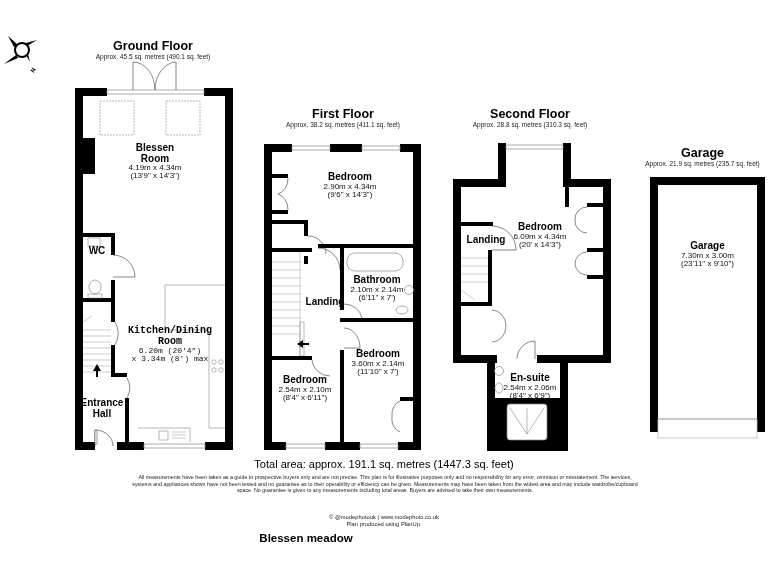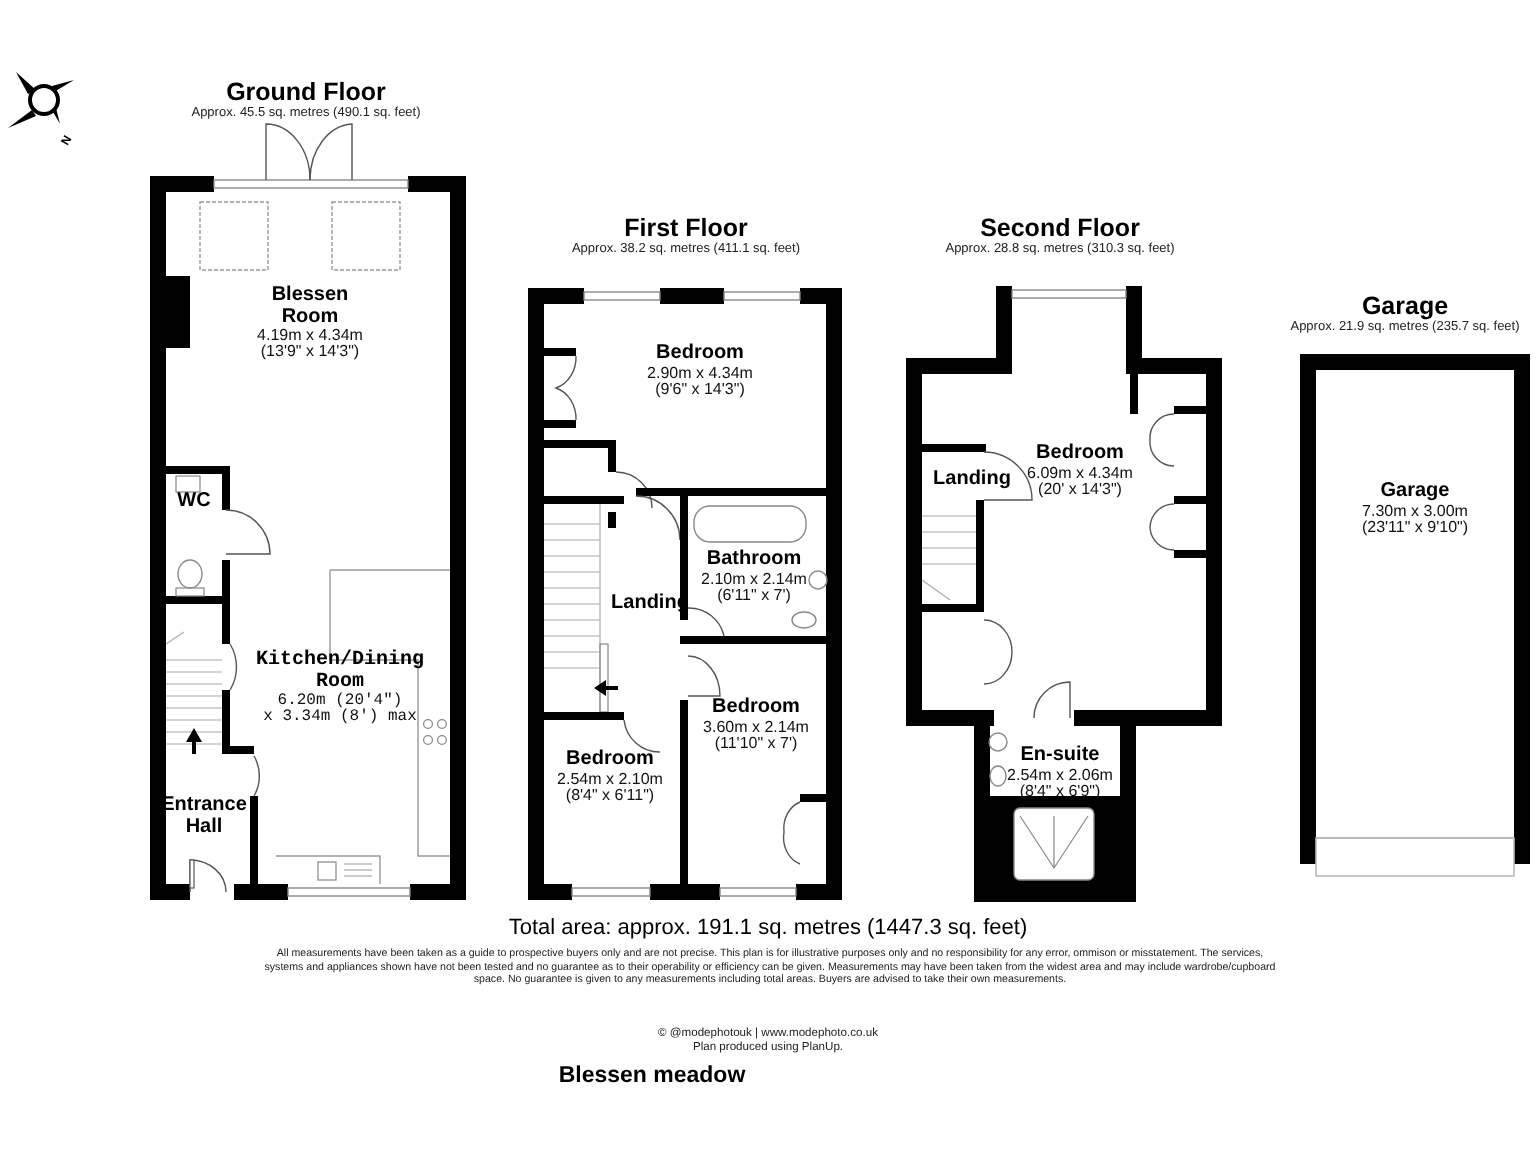--- a/index.html
+++ b/index.html
@@ -6,21 +6,21 @@
   body { width:768px; height:576px; position:relative; overflow:hidden; font-family:"Liberation Sans", sans-serif; color:#000; }
   svg.plan { position:absolute; left:0; top:0; }
   .lbl { position:absolute; text-align:center; line-height:1.05; white-space:nowrap; }
   .floor-title { font-weight:bold; font-size:12.5px;text-align:center; }
   .floor-area { font-size:6.5px; color:#222; margin-top:1px; }
   .room-name { font-weight:bold; font-size:10px; }
   .room-dim { font-size:8px; color:#111; }
   .total { position:absolute; left:0; width:768px; top:458px; text-align:center; font-size:11px; }
   .disclaimer { position:absolute; left:130px; width:510px; top:474px; text-align:center; font-size:5.3px; line-height:1.25; color:#222; }
   .credit { position:absolute; left:0; width:768px; top:514px; text-align:center; font-size:5.8px; line-height:1.25; color:#222; }
-  .title { position:absolute; left:0; width:612px; top:532px; text-align:center; font-weight:bold; font-size:11.5px;padding-left:20px; }
+  .title { position:absolute; left:0; width:612px; top:532px; text-align:center; font-weight:bold; font-size:11.5px; }
 </style>
 </head>
 <body>
 
 <svg class="plan" width="768" height="576" viewBox="0 0 768 576">
 
   <g>
     <circle cx="22" cy="50" r="7" fill="#fff" stroke="#000" stroke-width="2"></circle>
     <polygon points="8,36 18,45 14,47" fill="#000"></polygon>
     <polygon points="37,40 27,46 26,43" fill="#000"></polygon>

